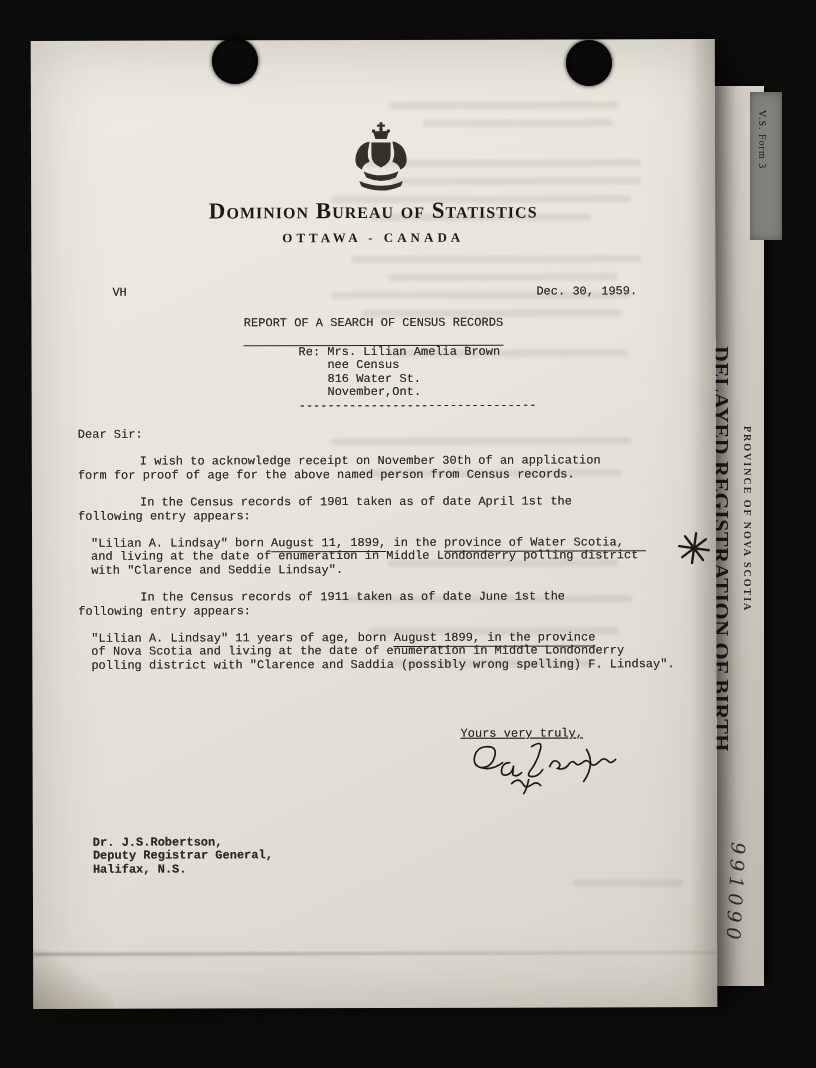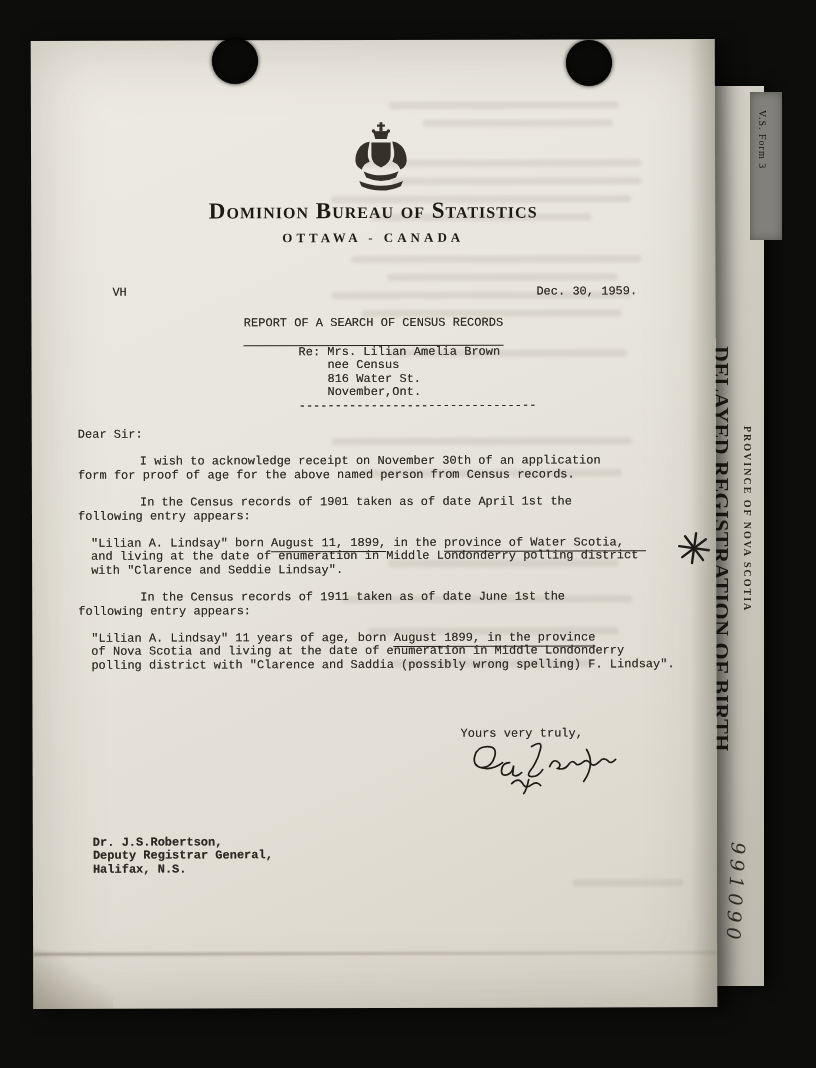--- a/index.html
+++ b/index.html
@@ -55,21 +55,21 @@
   .typist{position:absolute;left:81px;top:246px;}
   .date{position:absolute;left:505px;top:246px;}
   .subject-wrap{position:absolute;left:0;top:276px;width:100%;text-align:center;}
   .subject{display:inline-block;border-bottom:1.4px solid #26231d;padding-bottom:15px;}
   .re-block{position:absolute;left:233px;top:306px;margin-left:34px;}
   .body{position:absolute;left:46px;top:388px;width:612px;}
   .salutation{margin-bottom:14px;}
   .para{margin-bottom:14px;}
   .para.indent .tline:first-child{text-indent:62px;}
   .para.quote{margin-left:13px;}
-  .closing{position:absolute;left:428px;top:688px;}
+  .closing{position:absolute;left:428px;top:688px;text-decoration:underline;}
   .signature{position:absolute;left:433px;top:698px;}
   .sign-block{position:absolute;left:428px;top:756px;}
   .recipient{position:absolute;left:60px;top:796px;font-weight:bold;}
   .margin-asterisk{position:absolute;left:645px;top:492px;}
 </style>
 </head>
 <body>
 
 <div id="stage">
 

